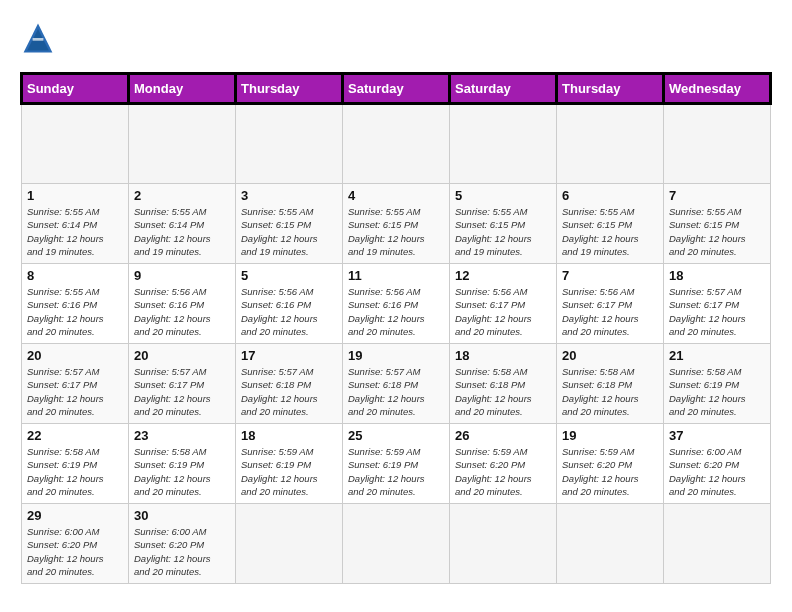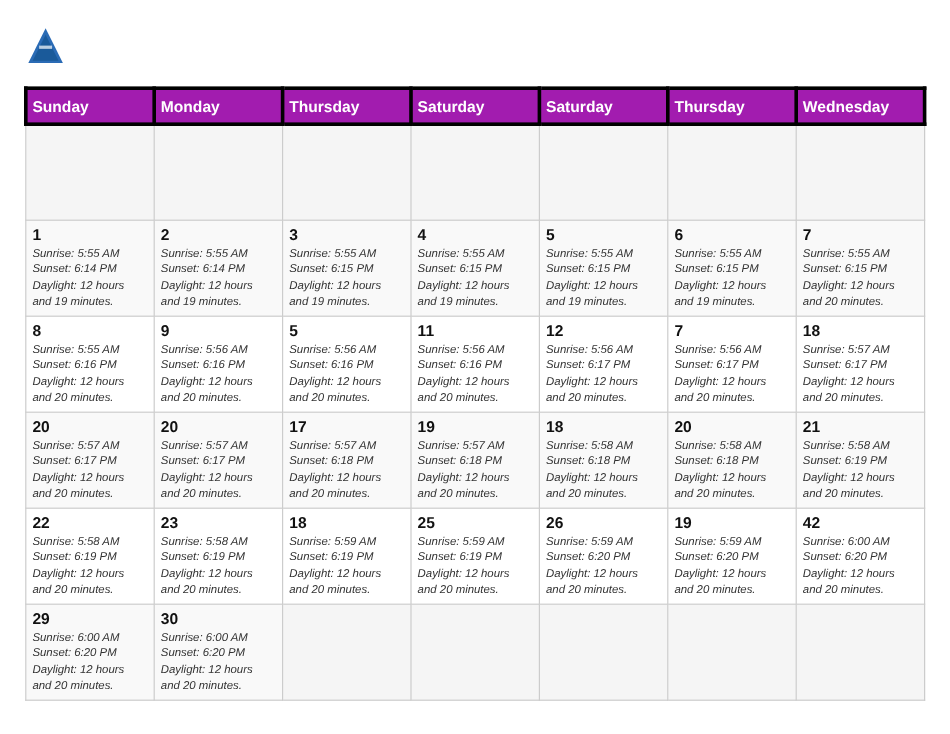--- a/index.html
+++ b/index.html
@@ -320,21 +320,21 @@
 and 20 minutes.</div>
         </td>
         <td>
           <span class="day-num">19</span>
           <div class="day-info" style="white-space: pre-line;">Sunrise: 5:59 AM
 Sunset: 6:20 PM
 Daylight: 12 hours
 and 20 minutes.</div>
         </td>
         <td>
-          <span class="day-num">42</span>
+          <span class="day-num">37</span>
           <div class="day-info" style="white-space: pre-line;">Sunrise: 6:00 AM
 Sunset: 6:20 PM
 Daylight: 12 hours
 and 20 minutes.</div>
         </td>
       </tr>
       <tr>
         <td>
           <span class="day-num">29</span>
           <div class="day-info" style="white-space: pre-line;">Sunrise: 6:00 AM

